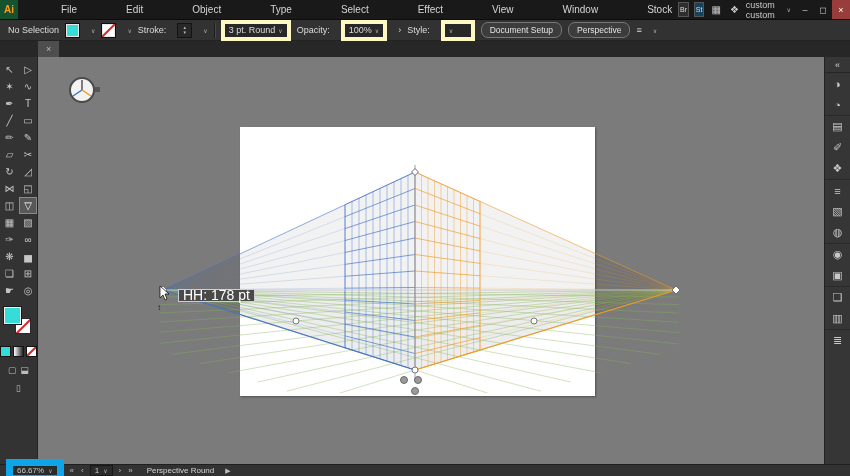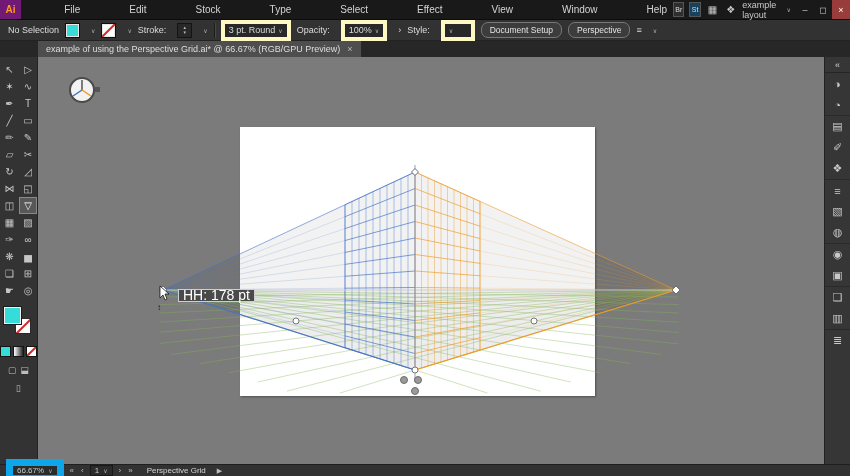--- a/index.html
+++ b/index.html
@@ -2,21 +2,21 @@
 <html><head>
 <meta charset="utf-8">
 <style>
   html,body{margin:0;padding:0;background:#555;}
   .app{position:relative;width:850px;height:476px;overflow:hidden;background:#7b7b7b;
        font-family:"Liberation Sans", sans-serif; -webkit-font-smoothing:antialiased;}
   
   .menubar{position:absolute;left:0;top:0;width:850px;height:19px;background:#191919;
            display:flex;align-items:center;color:#d4d4d4;font-size:10px;z-index:30;}
   .applogo{width:26px;height:19px;display:flex;align-items:center;justify-content:center;
-           color:#ff9a1e;font-weight:bold;background:#701a75;font-size:10px;}
+           color:#ff9a1e;font-weight:bold;background:#14532d;font-size:10px;}
   .mi{padding:0 6px;height:19px;line-height:19px;margin-left:37px;}
   .menu-right{margin-left:auto;display:flex;align-items:center;gap:5px;}
   .sqicon{width:13px;height:13px;background:#2e2e2e;border:1px solid #555;color:#ddd;
           font-size:7px;display:flex;align-items:center;justify-content:center;}
   .sqicon.st{background:#14425f;}
   .glyphicon{color:#c9c9c9;font-size:10px;padding:0 2px;}
   .ws{display:flex;align-items:center;gap:3px;font-size:9px;color:#c9c9c9;}
   .chev{font-size:6px;color:#aaa;}
   .search{width:148px;height:13px;background:#242424;border:1px solid #101010;
           display:flex;align-items:center;gap:3px;padding:0 4px;margin-right:6px;}
@@ -103,35 +103,35 @@
 <body>
 
 <div class="app">
 
   <div class="menubar">
     <div class="applogo">Ai</div>
     <div style="display:flex;">
 
     <div class="mi">File</div>
         <div class="mi">Edit</div>
-        <div class="mi">Stock</div>
+        <div class="mi">Object</div>
         <div class="mi">Type</div>
         <div class="mi">Select</div>
         <div class="mi">Effect</div>
         <div class="mi">View</div>
         <div class="mi">Window</div>
-        <div class="mi">Help</div>
+        <div class="mi">Stock</div>
       </div>
     <div class="menu-right">
       <div class="sqicon">Br</div>
       <div class="sqicon st">St</div>
       <span class="glyphicon">▦</span>
       <span class="glyphicon">❖</span>
       <div class="ws">
-        <span>example layout</span>
+        <span>custom custom</span>
         <span class="chev">∨</span>
       </div>
       <div class="winbtns">
         <div class="winbtn">–</div>
         <div class="winbtn">◻</div>
         <div class="winbtn close">×</div>
       </div>
     </div>
   </div>
 
@@ -175,21 +175,20 @@
     <div class="btn">Document Setup</div>
     <div class="btn">Perspective</div>
     <div class="cgroup">
       <span>≡</span>
       <span class="chev">∨</span>
     </div>
   </div>
 
   <div class="tabbar">
     <div class="tab">
-      <span>example of using the Perspective Grid.ai* @ 66.67% (RGB/GPU Preview)</span>
       <span class="tabclose">×</span>
     </div>
   </div>
 
   <div class="toolbar">
     <div class="tools">
 
         <div class="tool">
           <span>↖</span>
         </div>
@@ -515,17 +514,17 @@
       <span class="chev">∨</span>
     </div>
     <span class="navbtn">«</span>
     <span class="navbtn">‹</span>
     <div class="abox">
       <span>1</span>
       <span class="chev">∨</span>
     </div>
     <span class="navbtn">›</span>
     <span class="navbtn">»</span>
-    <span class="sblabel">Perspective Grid</span>
+    <span class="sblabel">Perspective Round</span>
     <span class="playicon">▶</span>
   </div>
 
 </div>
 
 </body></html>

